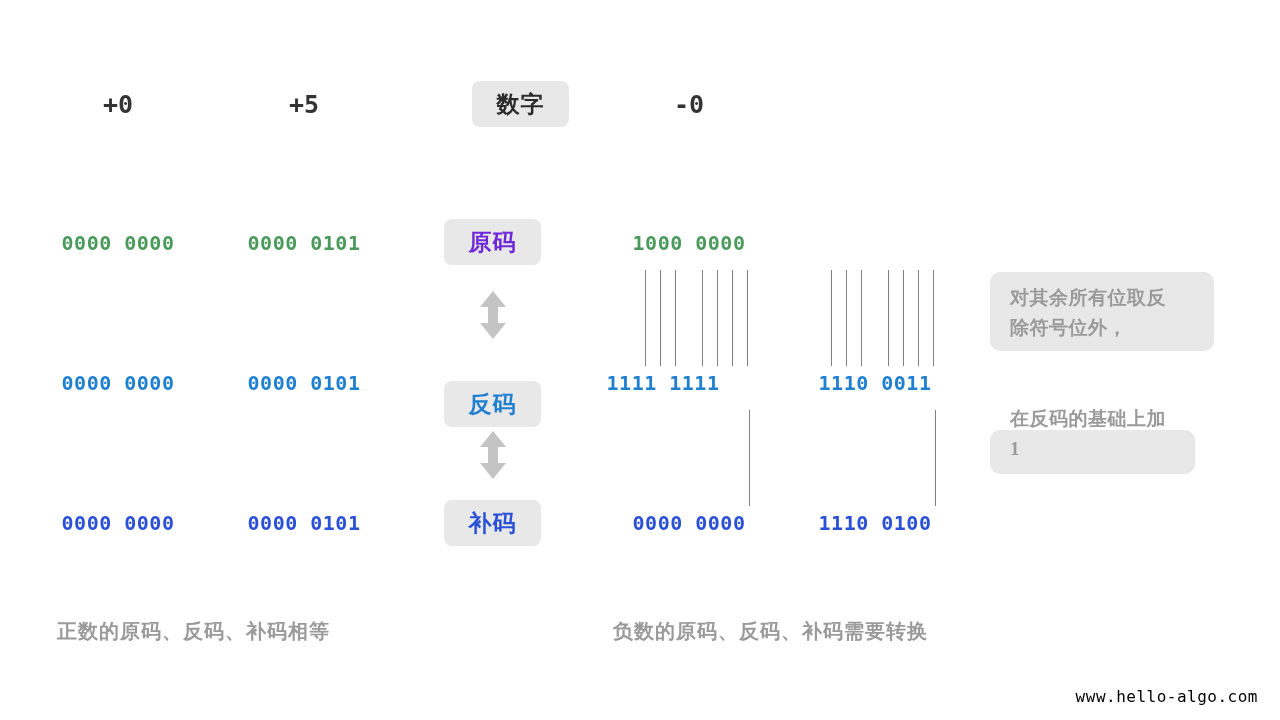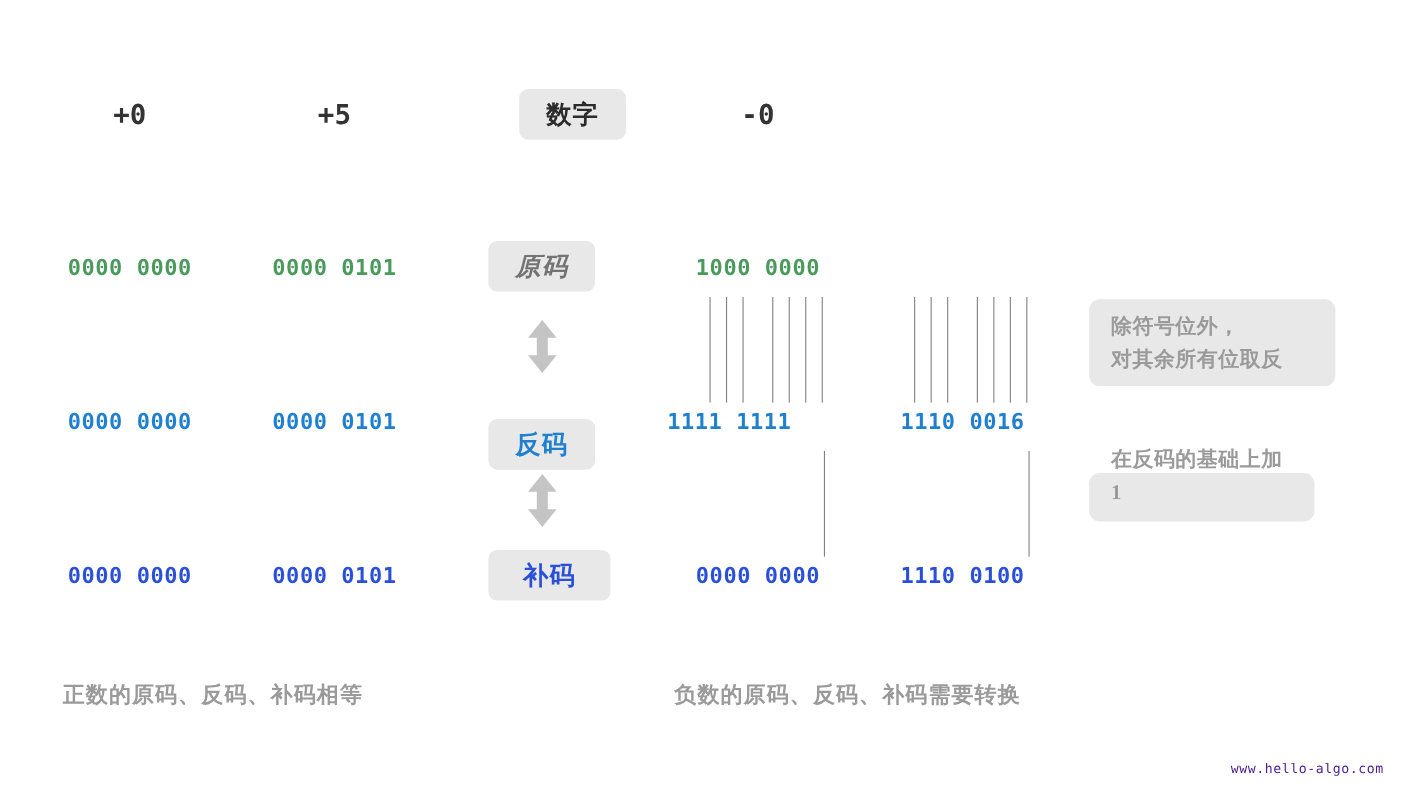--- a/index.html
+++ b/index.html
@@ -55,21 +55,21 @@
     align-items: center;
     justify-content: center;
     background: #e8e8e8;
     border-radius: 8px;
     font-family: "DejaVu Sans", sans-serif;
     font-size: 23px;
     font-weight: bold;
     letter-spacing: 1px;
   }
   .badge.dark   { color: #2b2b2b; margin-left: 28px; }
-  .badge.green  { color: #737373; font-style: italic; }
+  .badge.green  { color: #6d28d9; }
   .badge.blue   { color: #1f7fd0; margin-top: 21px; }
   .badge.indigo { color: #2b50d8; }
 
   
   .note {
     position: absolute;
     background: #e8e8e8;
     border-radius: 10px;
     color: #9a9a9a;
     font-family: "DejaVu Sans", sans-serif;
@@ -93,23 +93,23 @@
     font-weight: bold;
     letter-spacing: 1px;
     white-space: nowrap;
   }
 
   
   .watermark {
     position: absolute;
     right: 22px;
     bottom: 14px;
-    color: #4c1d95;
+    color: #000000;
     font-family: "DejaVu Sans Mono", monospace;
-    font-size: 12px;
+    font-size: 16px;
     letter-spacing: 0.5px;
   }
 
   
   .vline {
     position: absolute;
     width: 1px;
     background: #808080;
   }
 
@@ -157,52 +157,52 @@
   <div class="vline" style="left:918px; top:270px; height:96px;"></div>
   <div class="vline" style="left:933px; top:270px; height:96px;"></div>
 
   <div class="dbl-arrow" style="left:477px; top:290px;">
     <svg width="32" height="50" viewBox="0 0 32 50">
       <path d="M16 1 L29 17 L21 17 L21 33 L29 33 L16 49 L3 33 L11 33 L11 17 L3 17 Z" fill="#c4c4c4"></path>
     </svg>
   </div>
 
   <div class="note" style="left:990px; top:272px; width:224px; height:79px;">
+    <span>对其余所有位取反</span>
     <span>除符号位外，</span>
-    <span>对其余所有位取反</span>
   </div>
 
   <div class="cell bits blue" style="left:52px; top:365px; width:132px; height:36px;">0000 0000</div>
 
   <div class="cell bits blue" style="left:238px; top:365px; width:132px; height:36px;">0000 0101</div>
 
   <div class="badge blue" style="left:444px; top:360px; width:97px; height:46px;">反码</div>
 
   <div class="cell bits blue" style="left:597px; top:365px; width:132px; height:36px;">1111 1111</div>
 
-  <div class="cell bits blue" style="left:809px; top:365px; width:132px; height:36px;">1110 0016</div>
+  <div class="cell bits blue" style="left:809px; top:365px; width:132px; height:36px;">1110 0011</div>
 
   <div class="vline" style="left:749px; top:410px; height:96px;"></div>
   <div class="vline" style="left:935px; top:410px; height:96px;"></div>
 
   <div class="dbl-arrow" style="left:477px; top:430px;">
     <svg width="32" height="50" viewBox="0 0 32 50">
       <path d="M16 1 L29 17 L21 17 L21 33 L29 33 L16 49 L3 33 L11 33 L11 17 L3 17 Z" fill="#c4c4c4"></path>
     </svg>
   </div>
 
   <div class="note" style="left:990px; top:430px; width:205px; height:44px; flex-direction:row; align-items:flex-end;font-family:Liberation Serif, serif;">
     <span>在反码的基础上加 1</span>
   </div>
 
   <div class="cell bits indigo" style="left:52px; top:505px; width:132px; height:36px;">0000 0000</div>
 
   <div class="cell bits indigo" style="left:238px; top:505px; width:132px; height:36px;">0000 0101</div>
 
-  <div class="badge indigo" style="left:444px; top:500px; width:111px; height:46px;">补码</div>
+  <div class="badge indigo" style="left:444px; top:500px; width:97px; height:46px;">补码</div>
 
   <div class="cell bits indigo" style="left:623px; top:505px; width:132px; height:36px;">0000 0000</div>
 
   <div class="cell bits indigo" style="left:809px; top:505px; width:132px; height:36px;">1110 0100</div>
 
   <div class="caption" style="left:57px; top:618px;">正数的原码、反码、补码相等</div>
 
   <div class="caption" style="left:613px; top:618px;">负数的原码、反码、补码需要转换</div>
 
   <div class="watermark">www.hello-algo.com</div>

